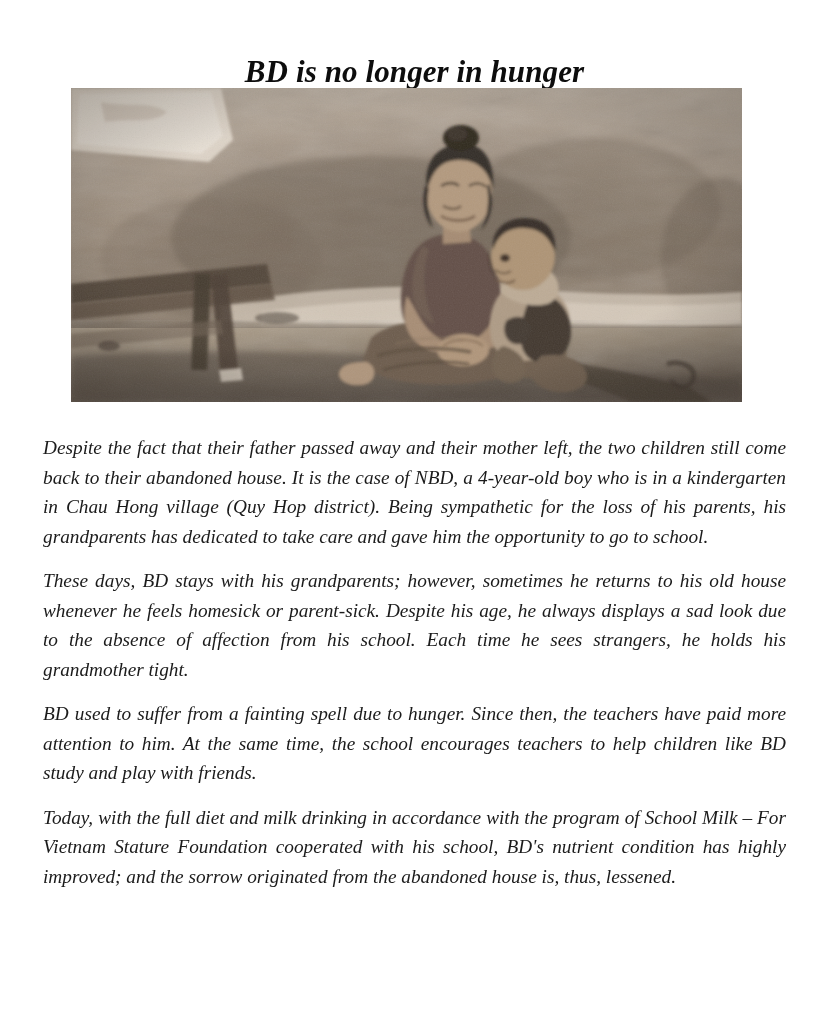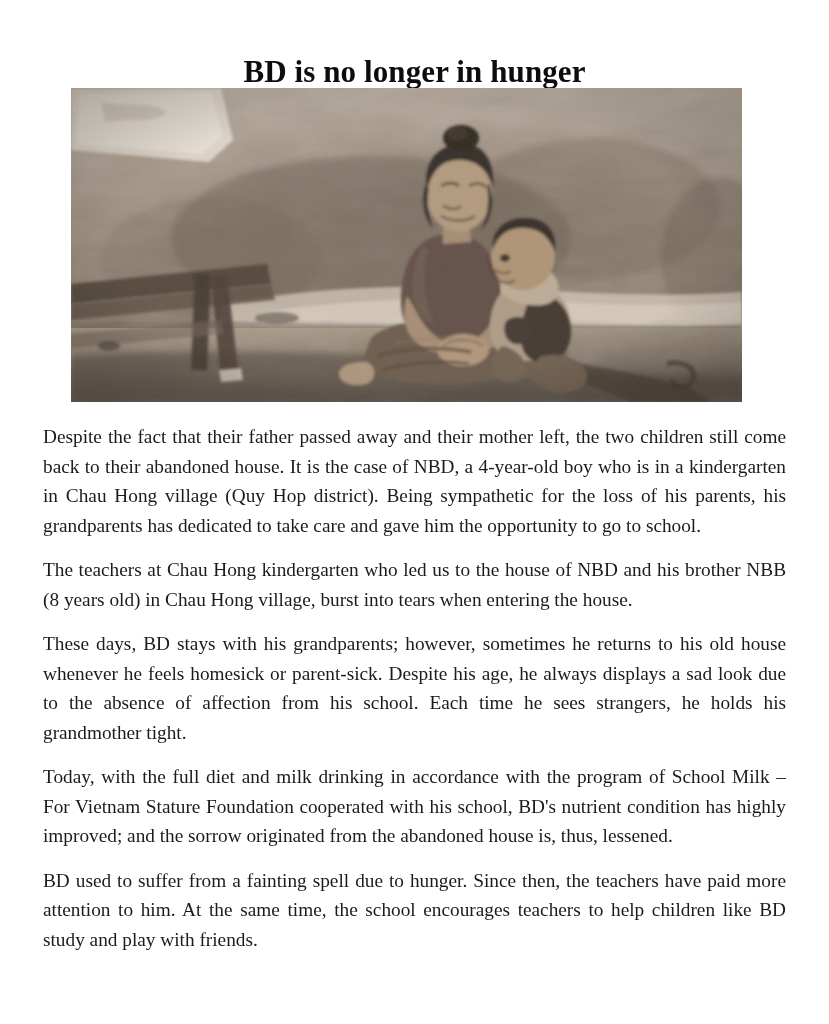--- a/index.html
+++ b/index.html
@@ -13,20 +13,21 @@
     overflow: hidden;
     font-family: "Liberation Serif", "DejaVu Serif", serif;
     color: #222222;
   }
   .page {
     position: relative;
     width: 829px;
     height: 969px;
     background: #ffffff;
     box-sizing: border-box;
+    font-style: italic;
   }
 
   
   .article-title {
     position: absolute;
     left: 0;
     top: 34px;
     width: 829px;
     text-align: center;
     font-size: 31px;
@@ -56,21 +57,21 @@
   }
 
   
   .article-body {
     position: absolute;
     left: 43px;
     top: 418px;
     width: 743px;
   }
   .article-body p {
-    margin: 4px 0 15px 0;
+    margin: 15px 0 15px 0;
     font-size: 19.3px;
     line-height: 29.5px;
     text-align: justify;
     text-justify: inter-word;
     color: #1b1b1b;
     font-family: "Liberation Serif", "DejaVu Serif", serif;
     hyphens: none;
   }
   .article-body p:last-child {
     margin-bottom: 0;
@@ -240,19 +241,18 @@
       </g>
 
       <rect x="0" y="0" width="671" height="314" fill="#8a7a66" opacity="0.10"></rect>
       <rect x="0" y="0" width="671" height="314" filter="url(#grain)" opacity="0.35"></rect>
       <rect x="0" y="0" width="671" height="314" fill="url(#vignette)"></rect>
     </svg>
   </figure>
 
   <div class="article-body">
     <p>Despite the fact that their father passed away and their mother left, the two children still come back to their abandoned house. It is the case of NBD, a 4-year-old boy who is in a kindergarten in Chau Hong village (Quy Hop district). Being sympathetic for the loss of his parents, his grandparents has dedicated to take care and gave him the opportunity to go to school.</p>
-    <p>The teachers at Chau Hong kindergarten who led us to the house of NBD and his brother NBB (8 years old) in Chau Hong village, burst into tears when entering the house.</p>
     <p>These days, BD stays with his grandparents; however, sometimes he returns to his old house whenever he feels homesick or parent-sick. Despite his age, he always displays a sad look due to the absence of affection from his school. Each time he sees strangers, he holds his grandmother tight.</p>
+    <p>BD used to suffer from a fainting spell due to hunger. Since then, the teachers have paid more attention to him. At the same time, the school encourages teachers to help children like BD study and play with friends.</p>
     <p>Today, with the full diet and milk drinking in accordance with the program of School Milk – For Vietnam Stature Foundation cooperated with his school, BD's nutrient condition has highly improved; and the sorrow originated from the abandoned house is, thus, lessened.</p>
-    <p>BD used to suffer from a fainting spell due to hunger. Since then, the teachers have paid more attention to him. At the same time, the school encourages teachers to help children like BD study and play with friends.</p>
   </div>
 
 </div>
 
 </body></html>

